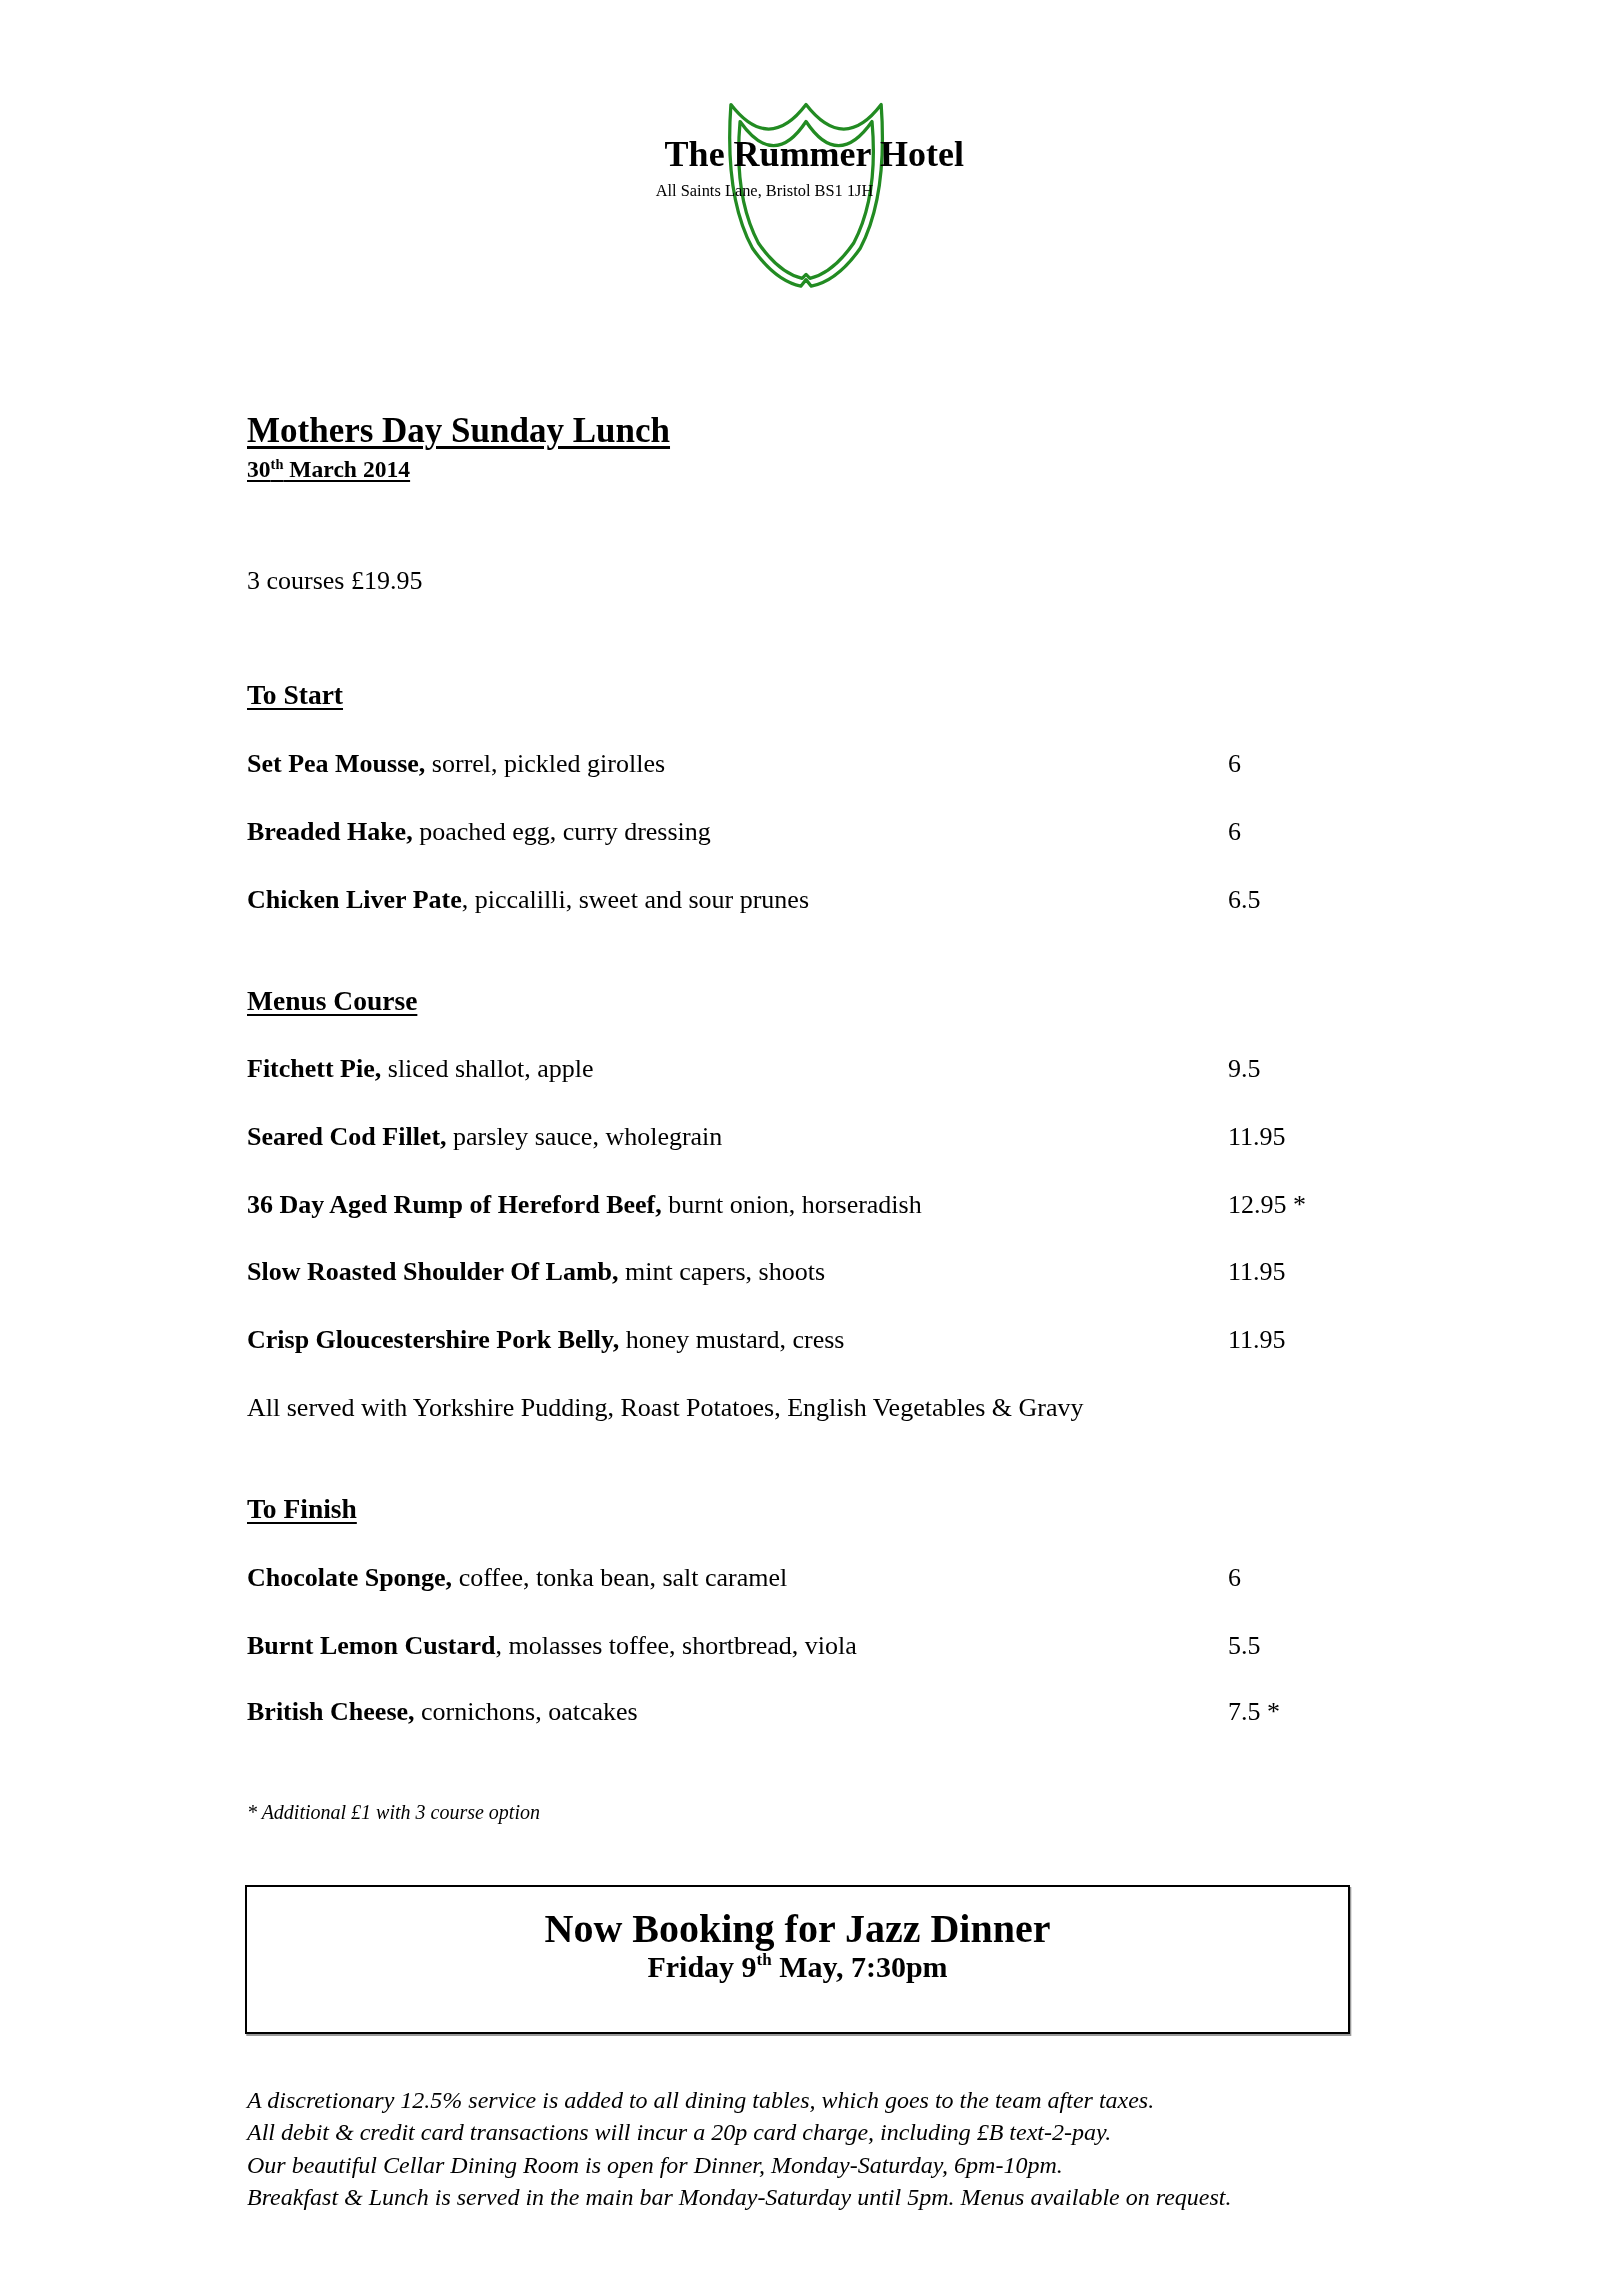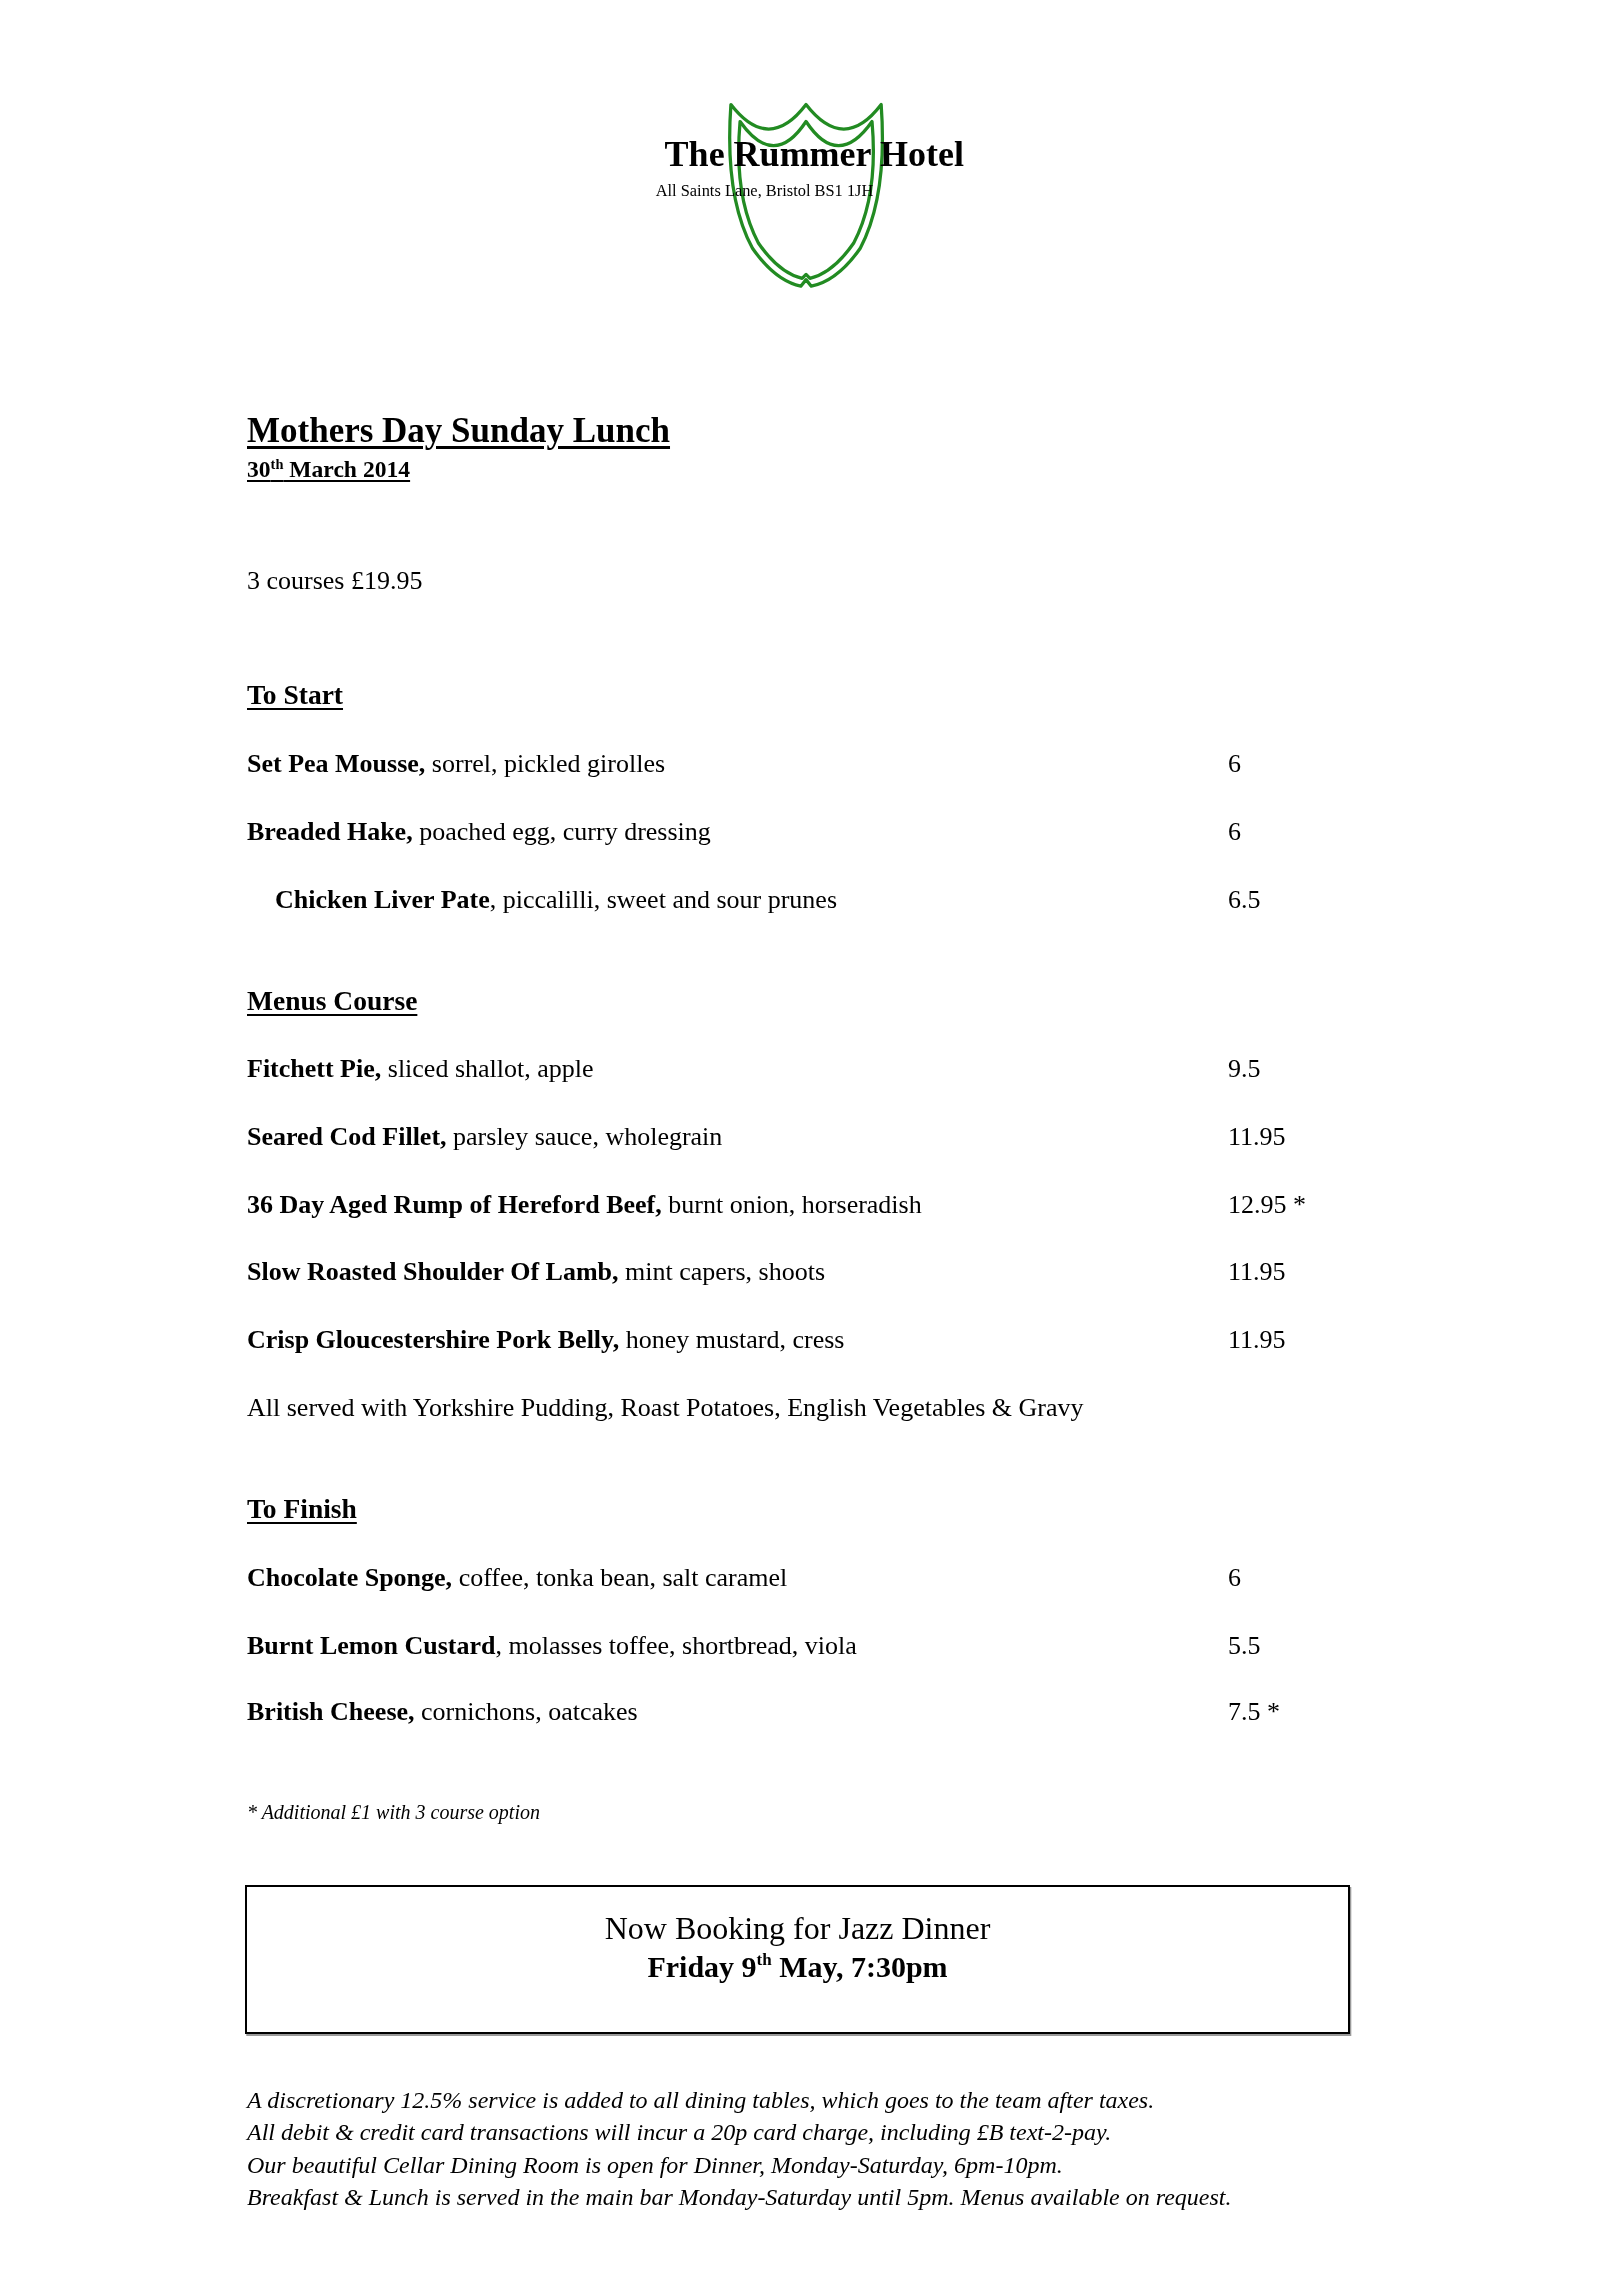--- a/index.html
+++ b/index.html
@@ -18,21 +18,21 @@
     .date sup { font-size: 14.4px; vertical-align: 8.5px; line-height: 0; }
     .body-text { font-family: "Liberation Serif", serif; font-size: 26px; line-height: 33px; }
     .section-head { font-family: "Liberation Serif", serif; font-weight: bold; font-size: 27.5px; line-height: 33px;
                     text-decoration: underline; text-decoration-thickness: 2px; text-underline-offset: 3.9px; }
     .item-name { font-weight: bold; }
     .price { left: 1228px; font-family: "Liberation Serif", serif; font-size: 26px; line-height: 33px; }
     .footnote { font-family: Liberation Serif, serif; font-style: italic; font-size: 20px; line-height: 31px; }
     .promo-box { position: absolute; left: 245px; top: 1885px; width: 1105px; height: 149px; box-sizing: border-box;
                  border: 2.6px solid #000; box-shadow: 1.3px 2px 0 #9a9a9a; }
     .promo-line { position: absolute; left: 0; width: 100%; text-align: center; font-family: "Liberation Serif", serif; }
-    .promo-l1 { top: 23.6px; font-size: 32px; line-height: 35px; font-weight: normal; }
+    .promo-l1 { top: 23.6px; font-size: 40px; line-height: 35px; font-weight: bold; }
     .promo-l2 { top: 62px; font-size: 30px; line-height: 35px; font-weight: bold; }
     .promo-l2 sup { font-size: 17px; vertical-align: 11.8px; line-height: 0; }
     .promo-l3 { top: 101px; font-size: 27.5px; line-height: 33px; }
     .footer-line { left: 247px; font-family: "Liberation Serif", serif; font-style: italic; font-size: 24px; line-height: 30px; }
   </style>
 </head>
 <body>
 
 <svg class="logo-svg" viewBox="0 0 260 300">
   <g fill="none" stroke="#228B22" stroke-width="5" stroke-linejoin="round">
@@ -50,21 +50,21 @@
 <div class="abs body-text" style="left:247px; top:564px;">3 courses £19.95</div>
 
 <div class="abs section-head" style="left:247px; top:678px;">To Start</div>
 
 <div class="abs body-text" style="left:247px; top:747px;"><span class="item-name">Set Pea Mousse,</span><span> sorrel, pickled girolles</span></div>
 <div class="abs price" style="top:747px;">6</div>
 
 <div class="abs body-text" style="left:247px; top:815px;"><span class="item-name">Breaded Hake,</span><span> poached egg, curry dressing</span></div>
 <div class="abs price" style="top:815px;">6</div>
 
-<div class="abs body-text" style="left:247px; top:883px;margin-left:28px;"><span class="item-name">Chicken Liver Pate</span><span>, piccalilli, sweet and sour prunes</span></div>
+<div class="abs body-text" style="left:247px; top:883px;"><span class="item-name">Chicken Liver Pate</span><span>, piccalilli, sweet and sour prunes</span></div>
 <div class="abs price" style="top:883px;">6.5</div>
 
 <div class="abs section-head" style="left:247px; top:984px;">Menus Course</div>
 
 <div class="abs body-text" style="left:247px; top:1052px;"><span class="item-name">Fitchett Pie,</span><span> sliced shallot, apple</span></div>
 <div class="abs price" style="top:1052px;">9.5</div>
 
 <div class="abs body-text" style="left:247px; top:1120px;"><span class="item-name">Seared Cod Fillet,</span><span> parsley sauce, wholegrain</span></div>
 <div class="abs price" style="top:1120px;">11.95</div>
 

